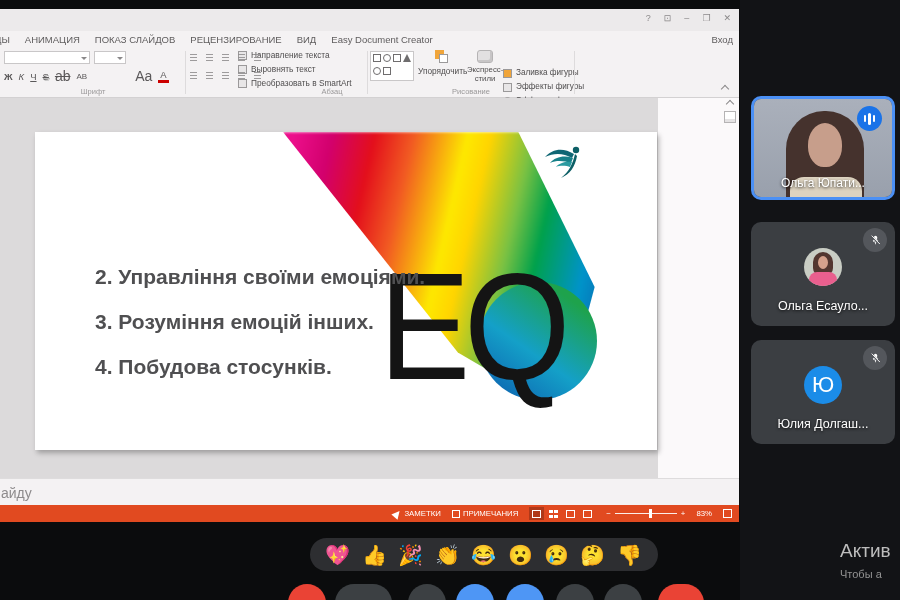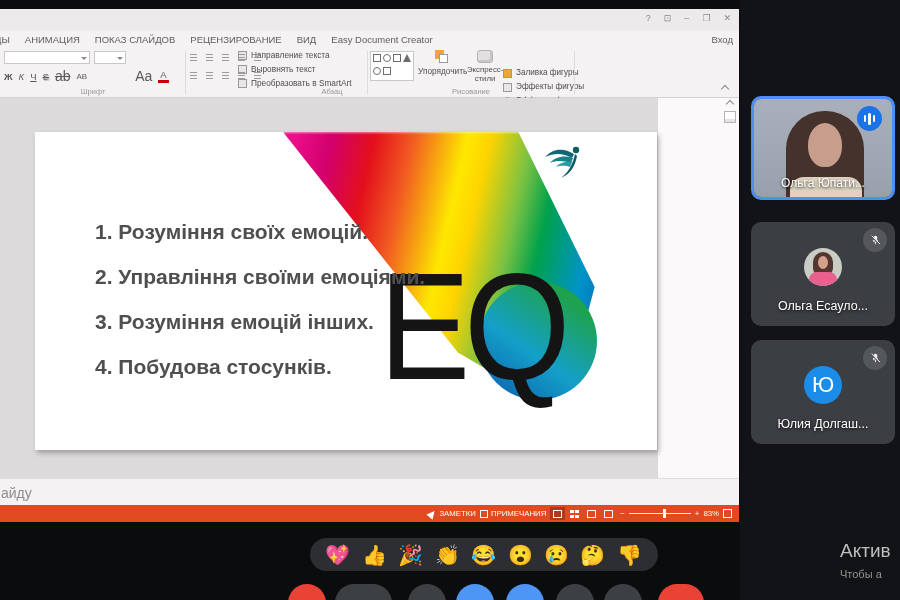--- a/index.html
+++ b/index.html
@@ -108,21 +108,21 @@
              white-space:nowrap; }
   .i1{top:88px;} .i2{top:133px;} .i3{top:178px;} .i4{top:223px;}
 
   .bird { position:absolute; left:508px; top:13px; }
 
   
   .notesrow { position:relative; height:27px; background:#f4f2f3; border-top:1px solid #dedcdd; }
   .notes-partial { position:absolute; left:1px; top:6px; font-size:14px; color:#8d8b8c; }
 
   .statusbar { position:relative; height:17px; background:#e14a20; display:flex; align-items:center;
-               justify-content:flex-end; gap:4px; padding-right:7px; font-size:7.8px; color:#fff; }
+               justify-content:flex-end; gap:11px; padding-right:7px; font-size:7.8px; color:#fff; }
   .sb-item { display:flex; align-items:center; gap:3px; white-space:nowrap; }
   .sb-ic { width:8px; height:8px; border:1px solid #fff; }
   .sb-ic.pen { border:none; width:0; height:0; border-left:4px solid transparent;
                border-right:4px solid transparent; border-bottom:8px solid #fff; transform:rotate(40deg); }
   .viewbtns { display:flex; gap:2px; }
   .vb { width:15px; height:13px; display:flex; align-items:center; justify-content:center; }
   .vb.active { background:rgba(0,0,0,.22); }
   .vb i { display:block; width:9px; height:8px; border:1px solid #fff; }
   .vb.grid i { background:
       linear-gradient(#fff 0 0) 0 0/4px 3px no-repeat, linear-gradient(#fff 0 0) 5px 0/4px 3px no-repeat,
@@ -324,21 +324,20 @@
           <div class="eq">EQ</div>
 
           <svg class="bird" width="44" height="36" viewBox="0 0 44 36">
             <circle cx="33" cy="5" r="3.2" fill="#0d5f66"></circle>
             <path d="M31 9 C20 2, 9 4, 2 12 C11 8, 20 8, 29 13 Z" fill="#0f6674"></path>
             <path d="M30 13 C21 10, 12 12, 7 18 C14 15, 21 16, 28 18 Z" fill="#178089"></path>
             <path d="M29 17 C23 16, 16 18, 13 22 C18 20, 24 21, 27 22 Z" fill="#2a9aa0"></path>
             <path d="M32 9 C30 18, 26 27, 18 33 C27 29, 32 22, 34 11 Z" fill="#0d5f66"></path>
           </svg>
 
-          <div class="sl-item i1">1. Розуміння своїх емоцій.</div>
           <div class="sl-item i2">2. Управління своїми емоціями.</div>
           <div class="sl-item i3">3. Розуміння емоцій інших.</div>
           <div class="sl-item i4">4. Побудова стосунків.</div>
         </div>
       </div>
 
       <div class="notesrow">
         <div class="notes-partial">айду</div>
       </div>
 

